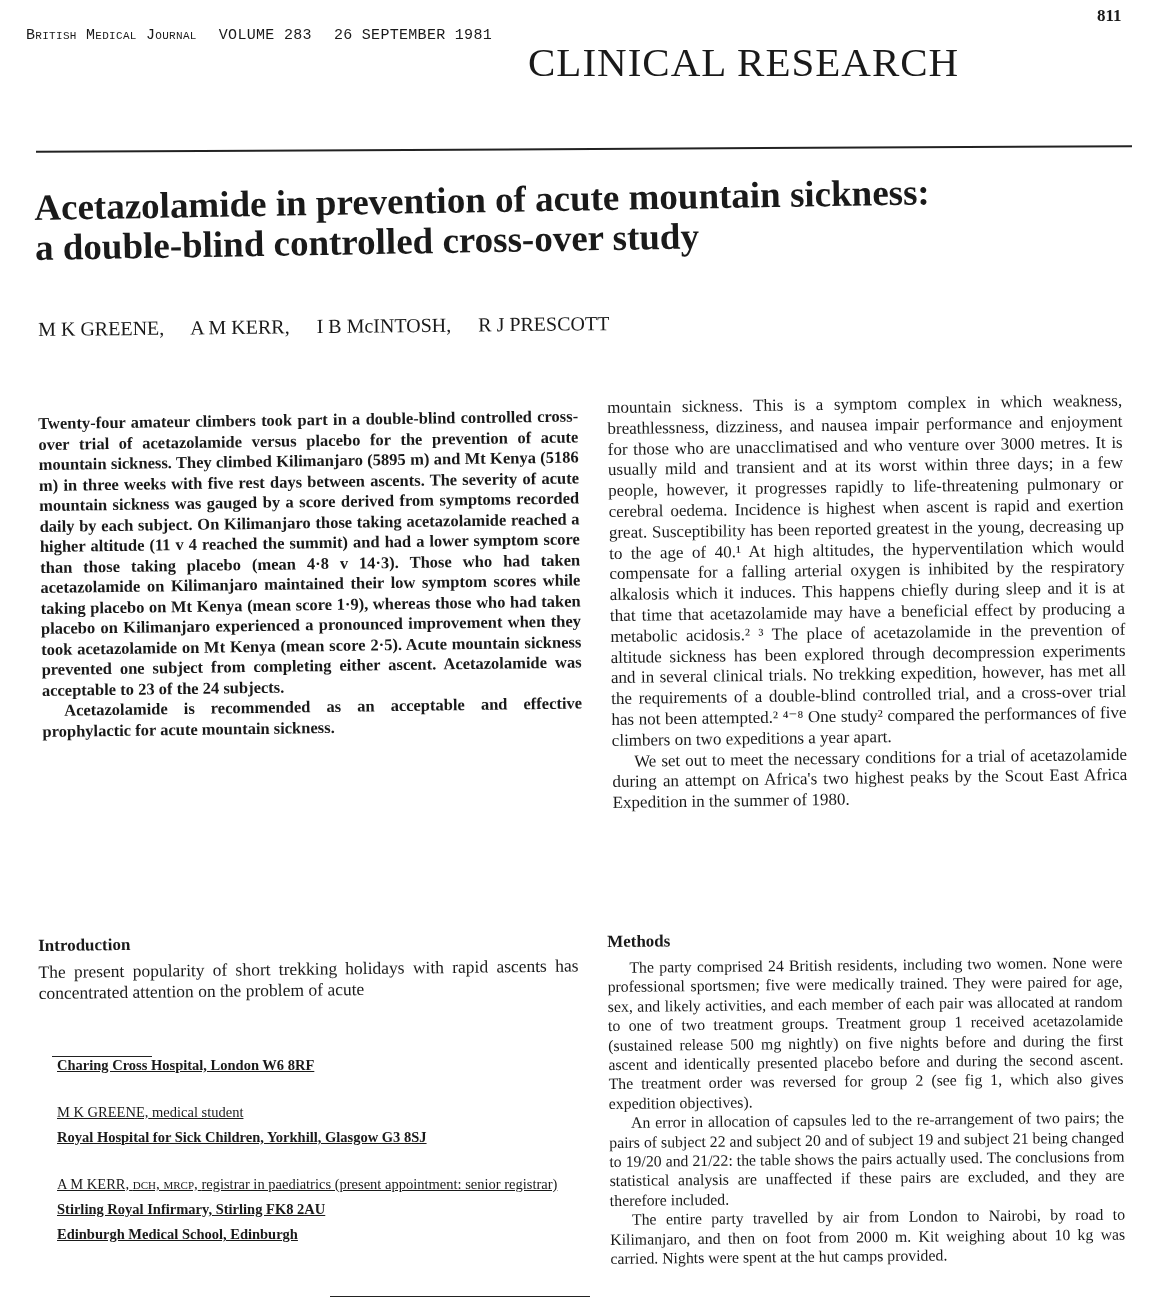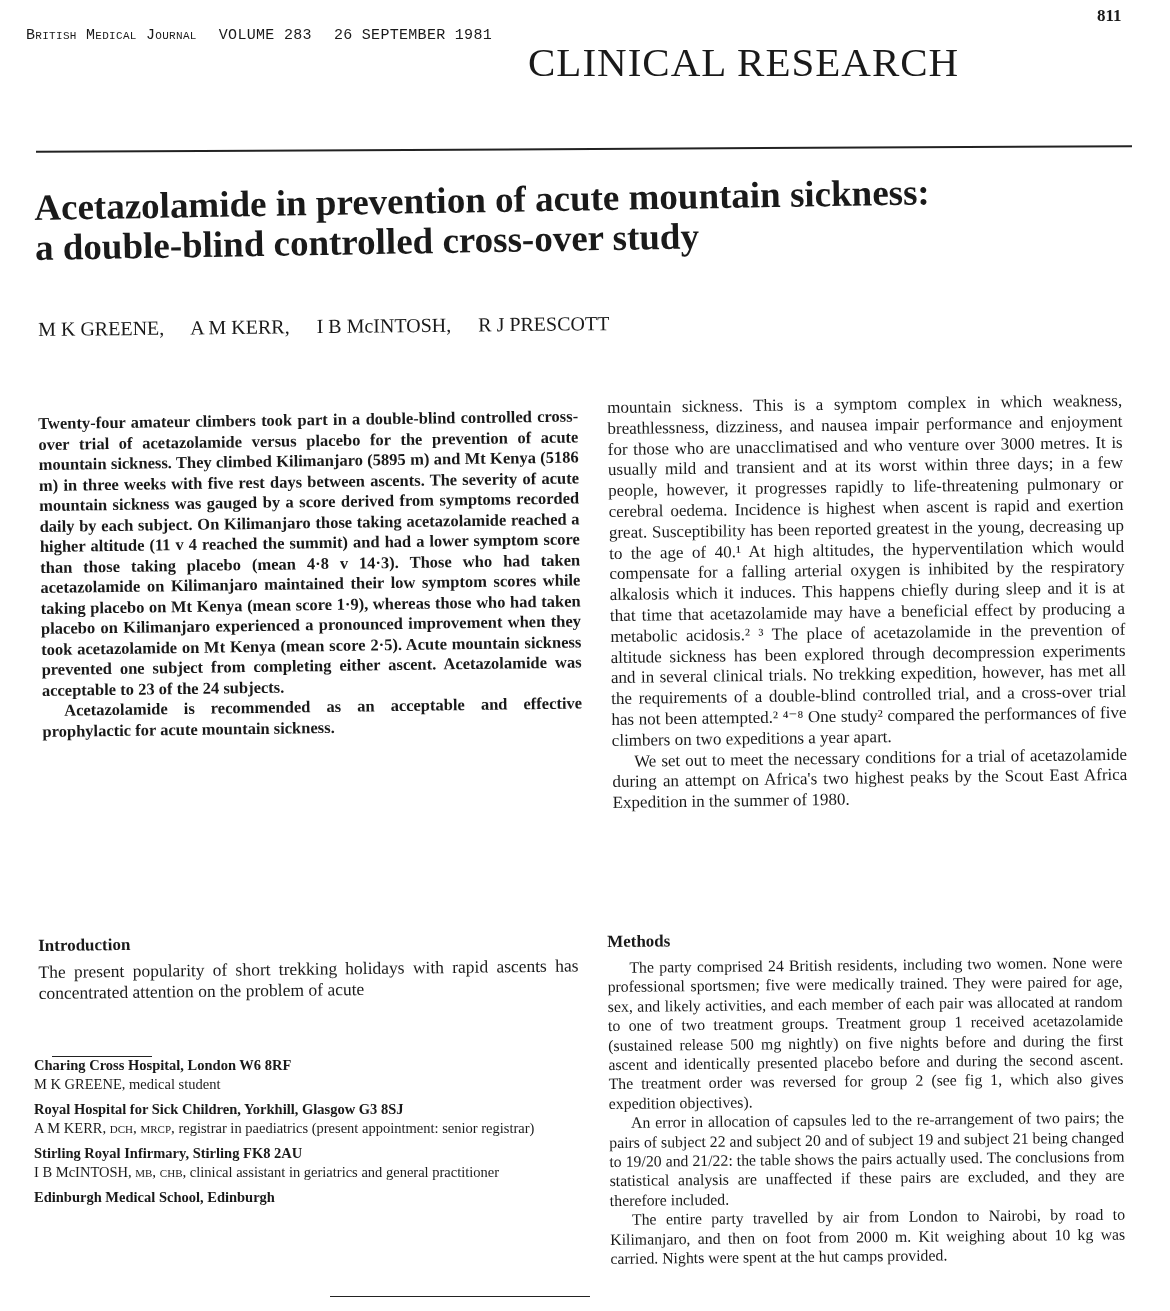--- a/index.html
+++ b/index.html
@@ -23,24 +23,24 @@
   .abstract-text { font-weight: bold; font-size: 16.5px; line-height: 20.5px; transform: rotate(-0.8deg); transform-origin: left top; }
   .abstract-text p { margin: 0; }
   .abstract-text p.indent { text-indent: 22px; }
   .body-text { font-size: 16.5px; line-height: 20.6px; }
   .body-text p { margin: 0; }
   .body-text p.indent { text-indent: 22px; }
   .intro { transform: rotate(-0.7deg); transform-origin: left top; }
   .right-top { transform: rotate(-0.8deg); transform-origin: left top; }
   .methods { transform: rotate(-0.6deg); transform-origin: left top; }
   .methods .body-text { font-size: 15.8px; line-height: 19.4px; }
-  .affil { left: 34px; top: 1052px; width: 540px; font-size: 14.5px; line-height: 19px; }
+  .affil { left: 57px; top: 1052px; width: 540px; font-size: 14.5px; line-height: 19px; text-decoration: underline; }
   .affil .inst { font-weight: bold; margin-top: 6px; }
   .affil .inst:first-child { margin-top: 4px; }
-  .affil .person { padding-left: 14px; text-indent: -14px; }
+  .affil .person { padding-left: 14px; text-indent: -14px; margin-top: 28px; }
   .affil .quals { font-variant: small-caps; font-size: 15px; }
 </style>
 </head>
 <body>
 
 <div class="abs running-head">
   <span class="sc">British Medical Journal</span>
   <span>VOLUME 283</span>
   <span>26 SEPTEMBER 1981</span>
 </div>
@@ -80,25 +80,20 @@
     <span>M K GREENE,</span>
     <span>medical student</span>
   </div>
   <div class="inst">Royal Hospital for Sick Children, Yorkhill, Glasgow G3 8SJ</div>
   <div class="person">
     <span>A M KERR,</span>
     <span class="quals">dch, mrcp,</span>
     <span>registrar in paediatrics (present appointment: senior registrar)</span>
   </div>
   <div class="inst">Stirling Royal Infirmary, Stirling FK8 2AU</div>
-  <div class="person">
-    <span>I B McINTOSH,</span>
-    <span class="quals">mb, chb,</span>
-    <span>clinical assistant in geriatrics and general practitioner</span>
-  </div>
   <div class="inst">Edinburgh Medical School, Edinburgh</div>
 </div>
 <div class="abs rule" style="left:330px; top:1296px; width:260px; height:1px;"></div>
 
 <div class="col col-right right-top" style="top:398px;">
   <div class="body-text" style="font-size:17px; line-height:20.8px;">
     <p>mountain sickness. This is a symptom complex in which weakness, breathlessness, dizziness, and nausea impair performance and enjoyment for those who are unacclimatised and who venture over 3000 metres. It is usually mild and transient and at its worst within three days; in a few people, however, it progresses rapidly to life-threatening pulmonary or cerebral oedema. Incidence is highest when ascent is rapid and exertion great. Susceptibility has been reported greatest in the young, decreasing up to the age of 40.¹ At high altitudes, the hyperventilation which would compensate for a falling arterial oxygen is inhibited by the respiratory alkalosis which it induces. This happens chiefly during sleep and it is at that time that acetazolamide may have a beneficial effect by producing a metabolic acidosis.² ³ The place of acetazolamide in the prevention of altitude sickness has been explored through decompression experiments and in several clinical trials. No trekking expedition, however, has met all the requirements of a double-blind controlled trial, and a cross-over trial has not been attempted.² ⁴⁻⁸ One study² compared the performances of five climbers on two expeditions a year apart.</p>
     <p class="indent">We set out to meet the necessary conditions for a trial of acetazolamide during an attempt on Africa's two highest peaks by the Scout East Africa Expedition in the summer of 1980.</p>
   </div>
 </div>

